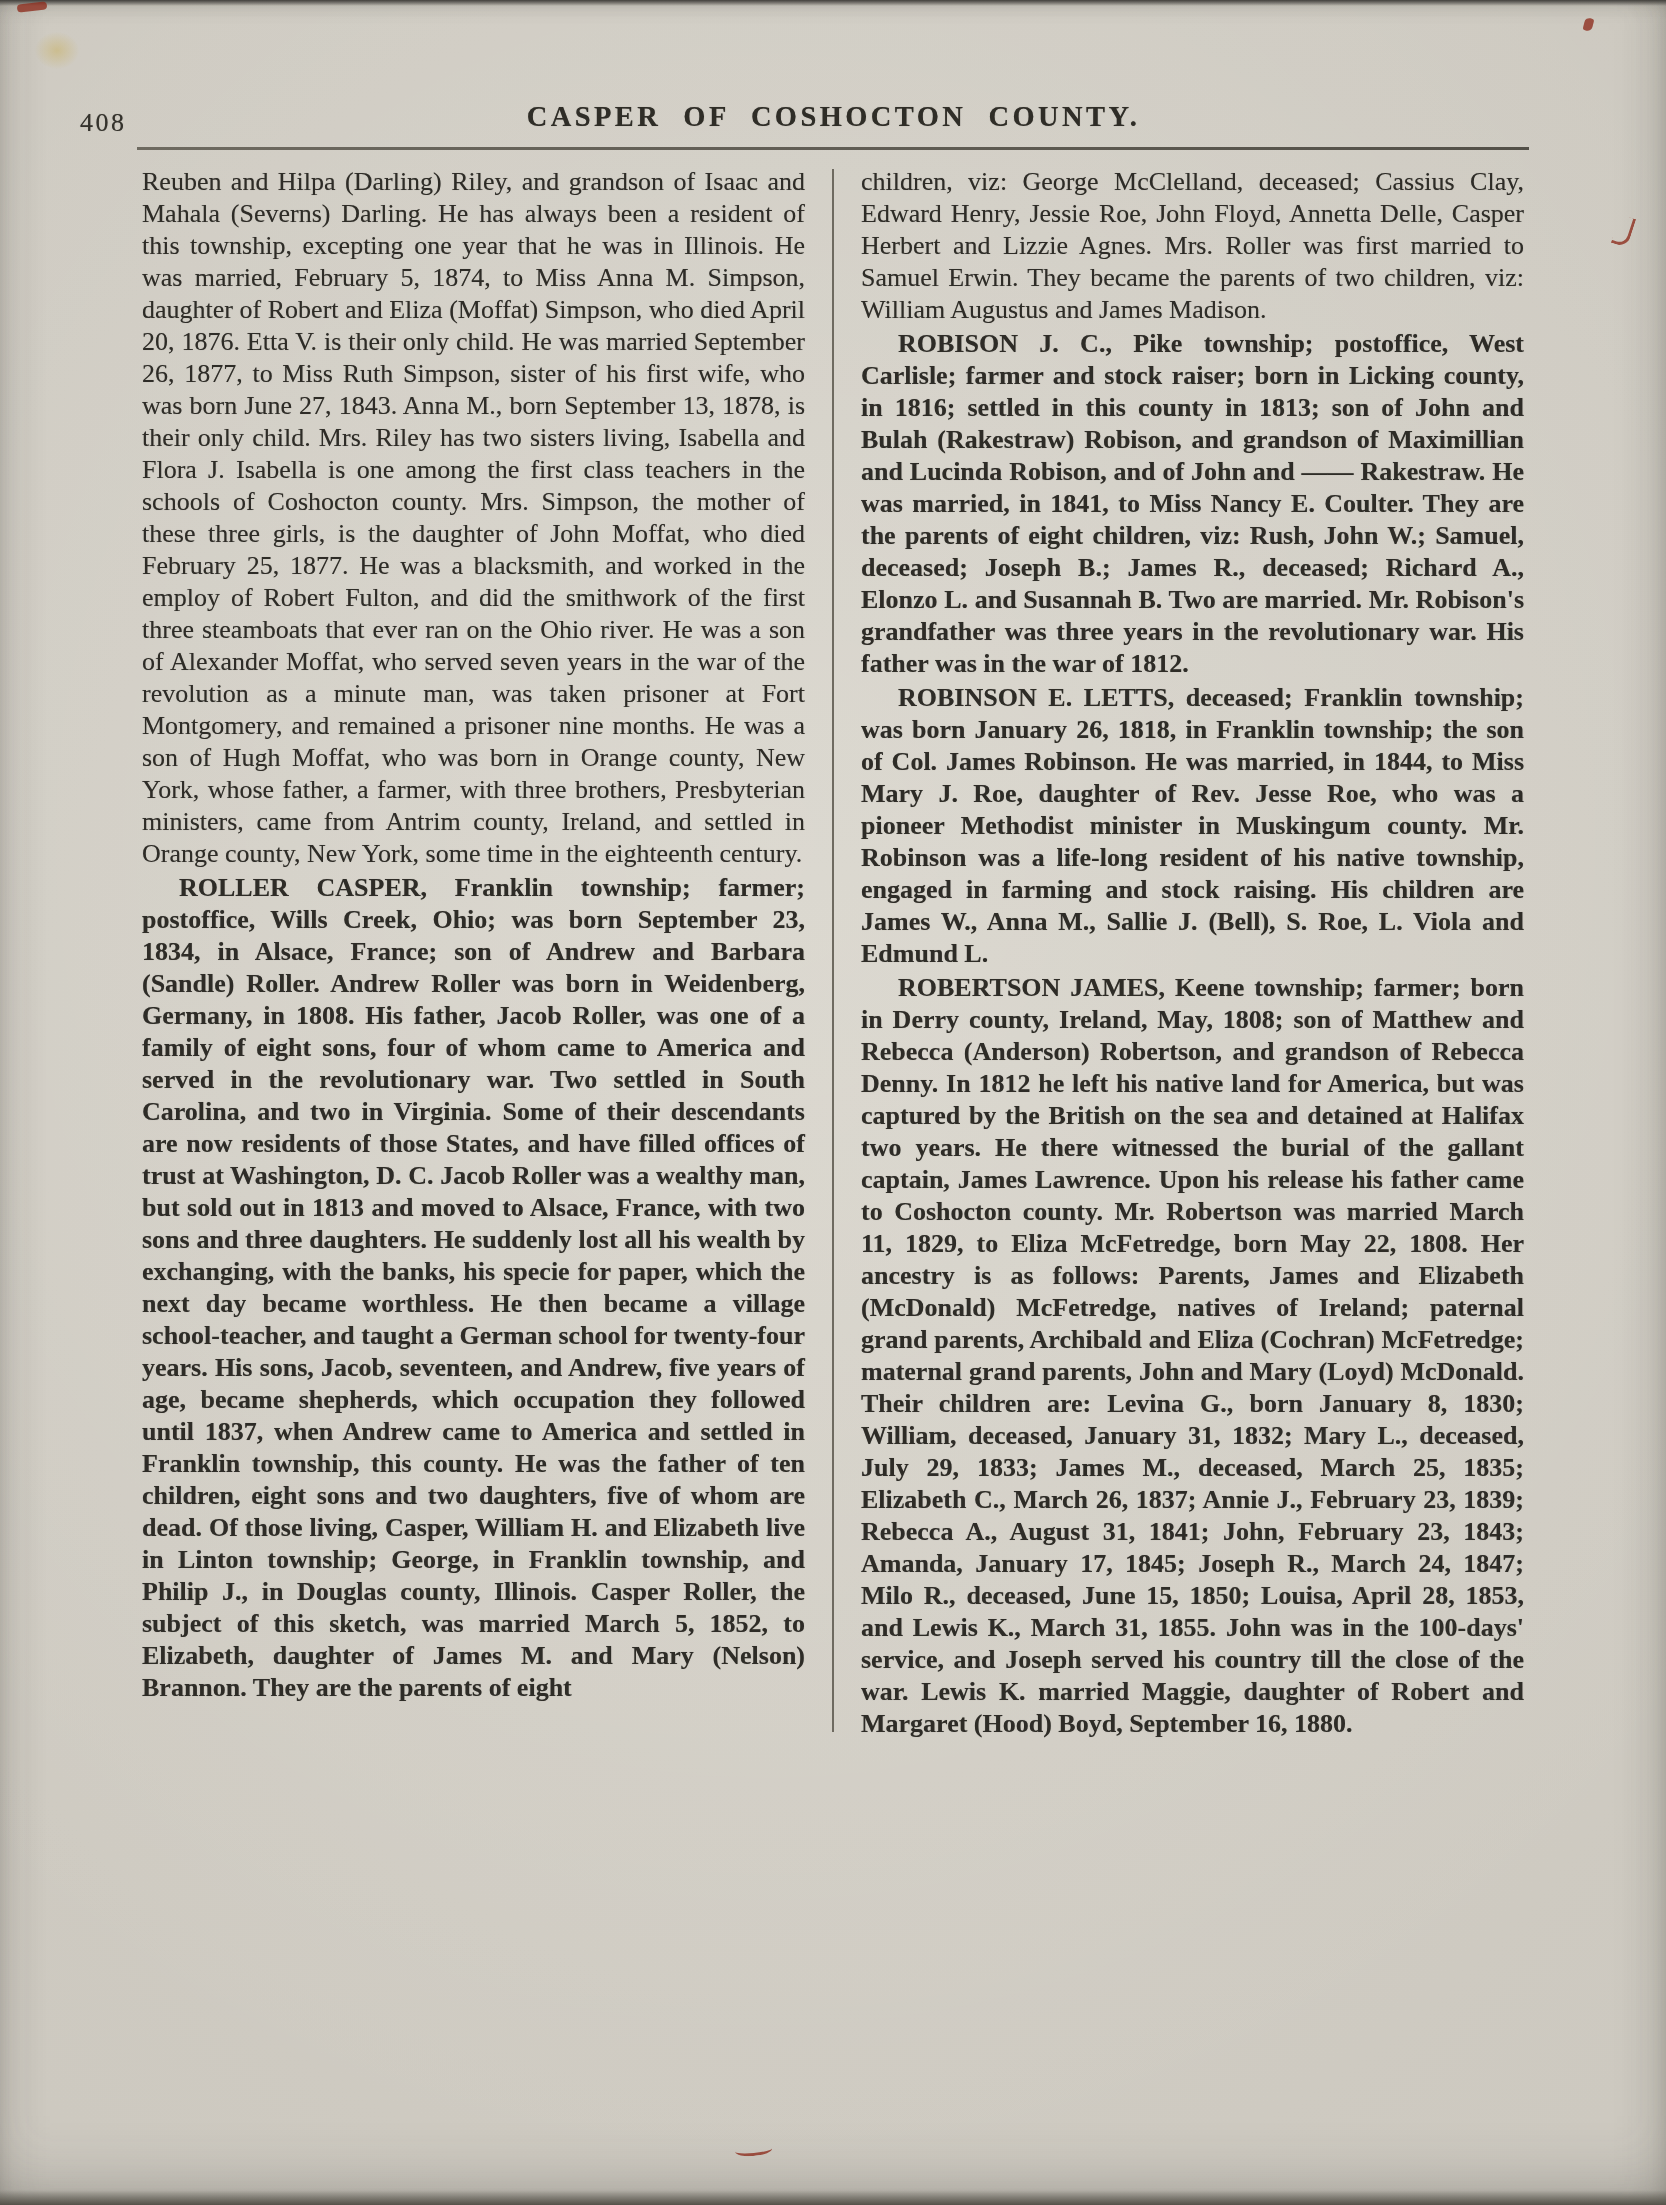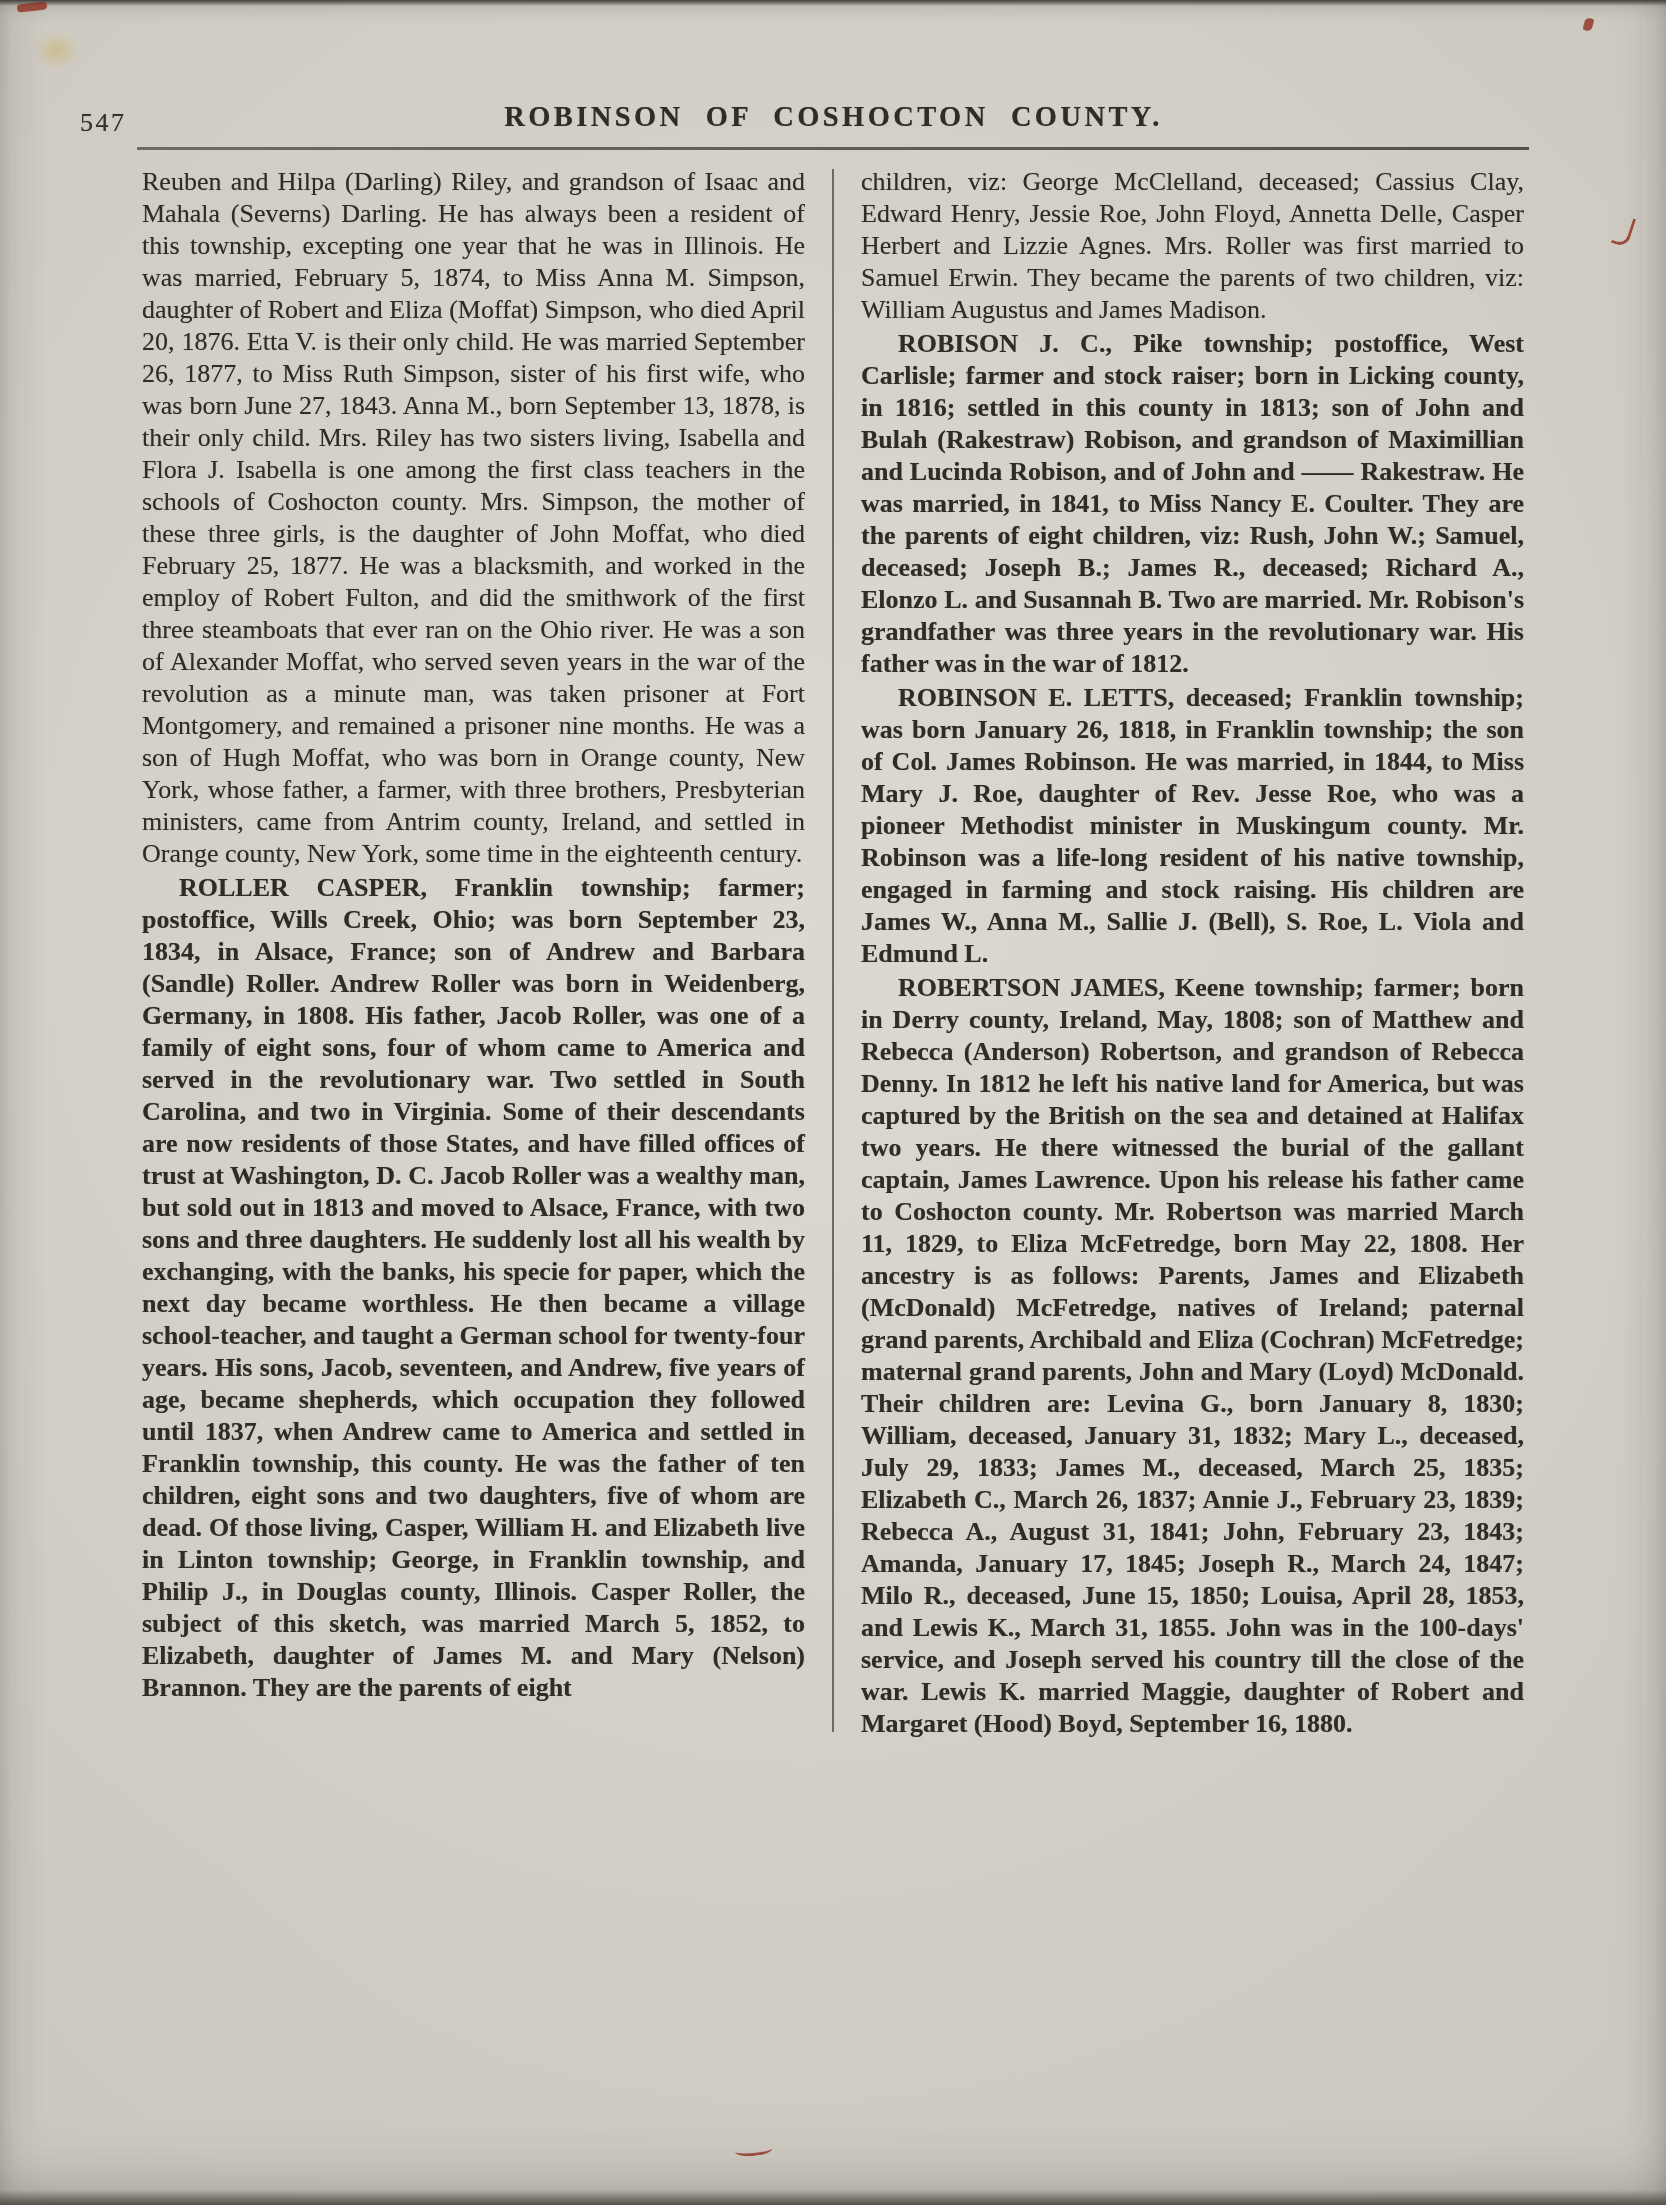--- a/index.html
+++ b/index.html
@@ -87,22 +87,22 @@
 
   <div class="edge-top"></div>
   <div class="edge-bottom"></div>
   <div class="stain"></div>
   <div class="mark mark-tl"></div>
   <div class="mark mark-tr"></div>
   <div class="mark mark-right"></div>
   <div class="mark mark-bottom"></div>
 
   <header class="page-header">
-    <span class="page-number">547</span>
-    <span class="page-title">ROBINSON OF COSHOCTON COUNTY.</span>
+    <span class="page-number">408</span>
+    <span class="page-title">CASPER OF COSHOCTON COUNTY.</span>
   </header>
   <div class="header-rule"></div>
 
   <main class="columns">
     <section class="col col-left">
       <p class="cont">Reuben and Hilpa (Darling) Riley, and grandson of Isaac and Mahala (Severns) Darling. He has always been a resident of this township, excepting one year that he was in Illinois. He was married, February 5, 1874, to Miss Anna M. Simpson, daughter of Robert and Eliza (Moffat) Simpson, who died April 20, 1876. Etta V. is their only child. He was married September 26, 1877, to Miss Ruth Simpson, sister of his first wife, who was born June 27, 1843. Anna M., born September 13, 1878, is their only child. Mrs. Riley has two sisters living, Isabella and Flora J. Isabella is one among the first class teachers in the schools of Coshocton county. Mrs. Simpson, the mother of these three girls, is the daughter of John Moffat, who died February 25, 1877. He was a blacksmith, and worked in the employ of Robert Fulton, and did the smithwork of the first three steamboats that ever ran on the Ohio river. He was a son of Alexander Moffat, who served seven years in the war of the revolution as a minute man, was taken prisoner at Fort Montgomery, and remained a prisoner nine months. He was a son of Hugh Moffat, who was born in Orange county, New York, whose father, a farmer, with three brothers, Presbyterian ministers, came from Antrim county, Ireland, and settled in Orange county, New York, some time in the eighteenth century.</p>
       <p class="entry">ROLLER CASPER, Franklin township; farmer; postoffice, Wills Creek, Ohio; was born September 23, 1834, in Alsace, France; son of Andrew and Barbara (Sandle) Roller. Andrew Roller was born in Weidenberg, Germany, in 1808. His father, Jacob Roller, was one of a family of eight sons, four of whom came to America and served in the revolutionary war. Two settled in South Carolina, and two in Virginia. Some of their descendants are now residents of those States, and have filled offices of trust at Washington, D. C. Jacob Roller was a wealthy man, but sold out in 1813 and moved to Alsace, France, with two sons and three daughters. He suddenly lost all his wealth by exchanging, with the banks, his specie for paper, which the next day became worthless. He then became a village school-teacher, and taught a German school for twenty-four years. His sons, Jacob, seventeen, and Andrew, five years of age, became shepherds, which occupation they followed until 1837, when Andrew came to America and settled in Franklin township, this county. He was the father of ten children, eight sons and two daughters, five of whom are dead. Of those living, Casper, William H. and Elizabeth live in Linton township; George, in Franklin township, and Philip J., in Douglas county, Illinois. Casper Roller, the subject of this sketch, was married March 5, 1852, to Elizabeth, daughter of James M. and Mary (Nelson) Brannon. They are the parents of eight</p>
     </section>
     <div class="divider"></div>
     <section class="col col-right">

